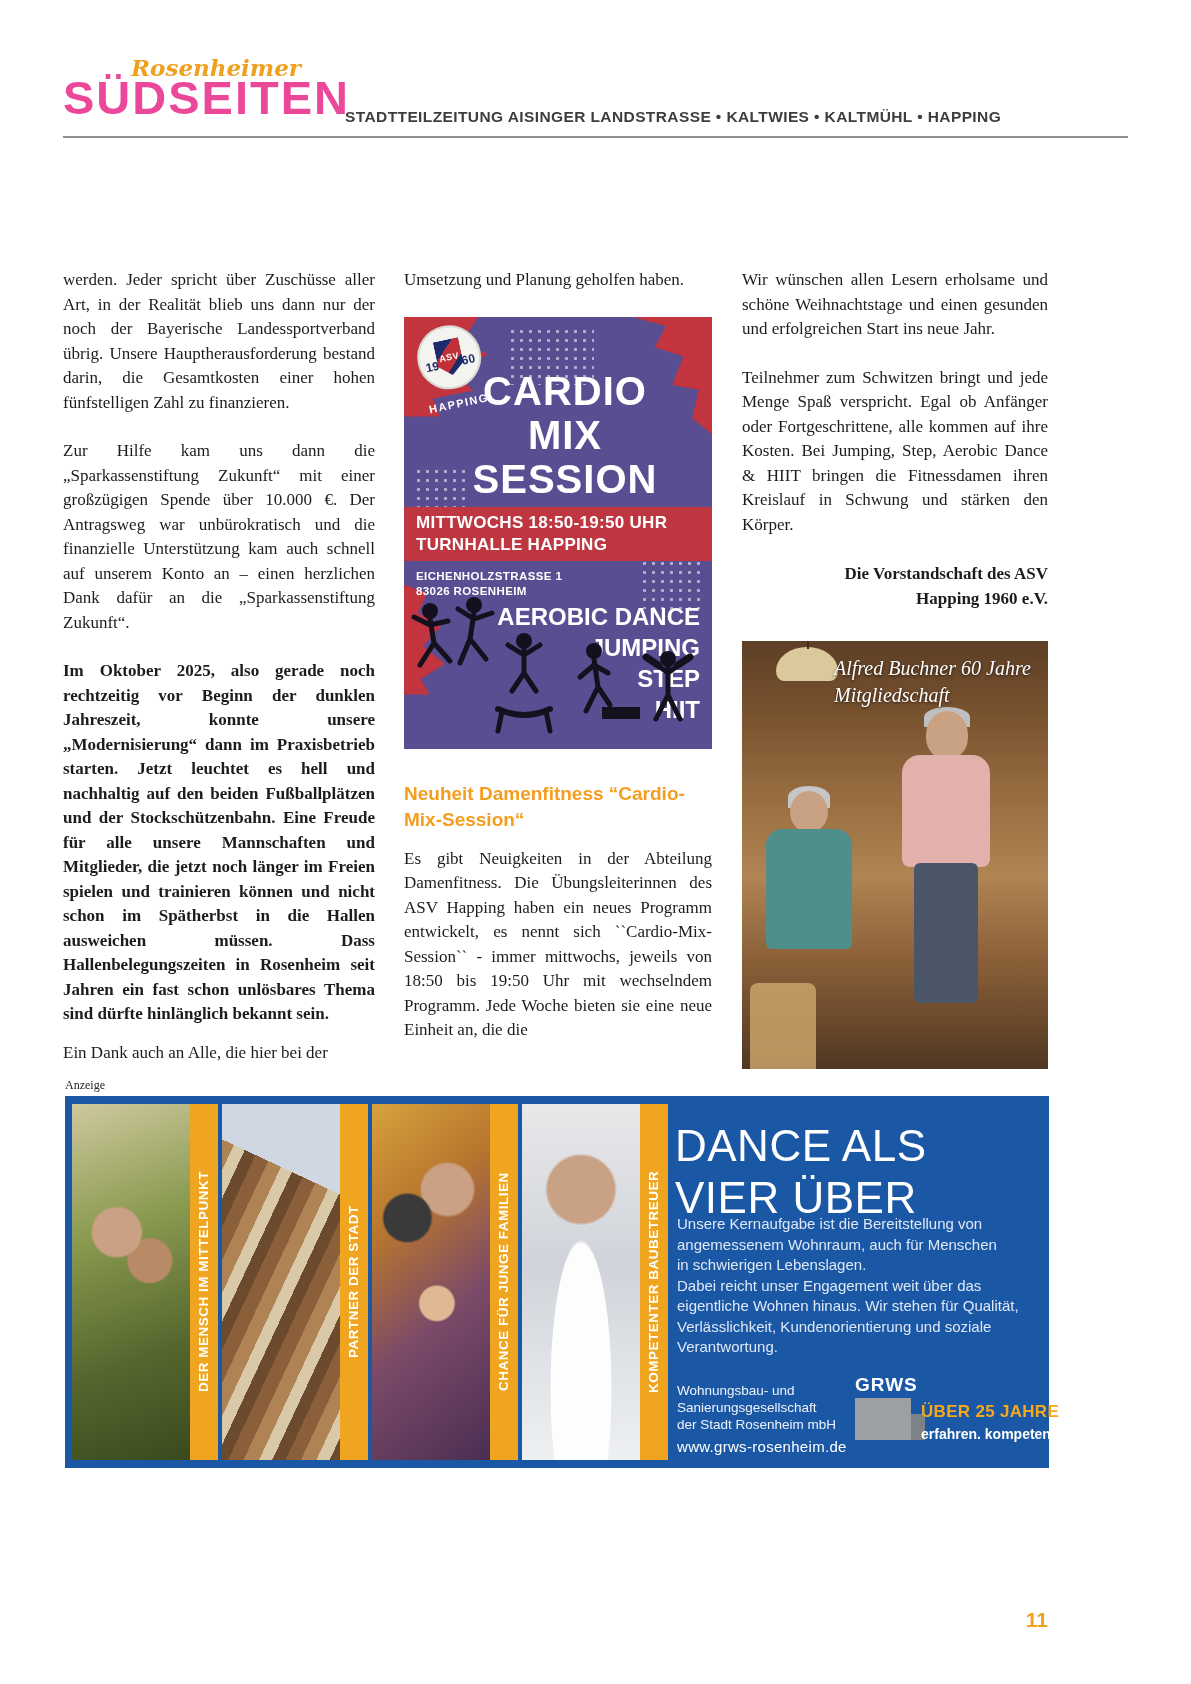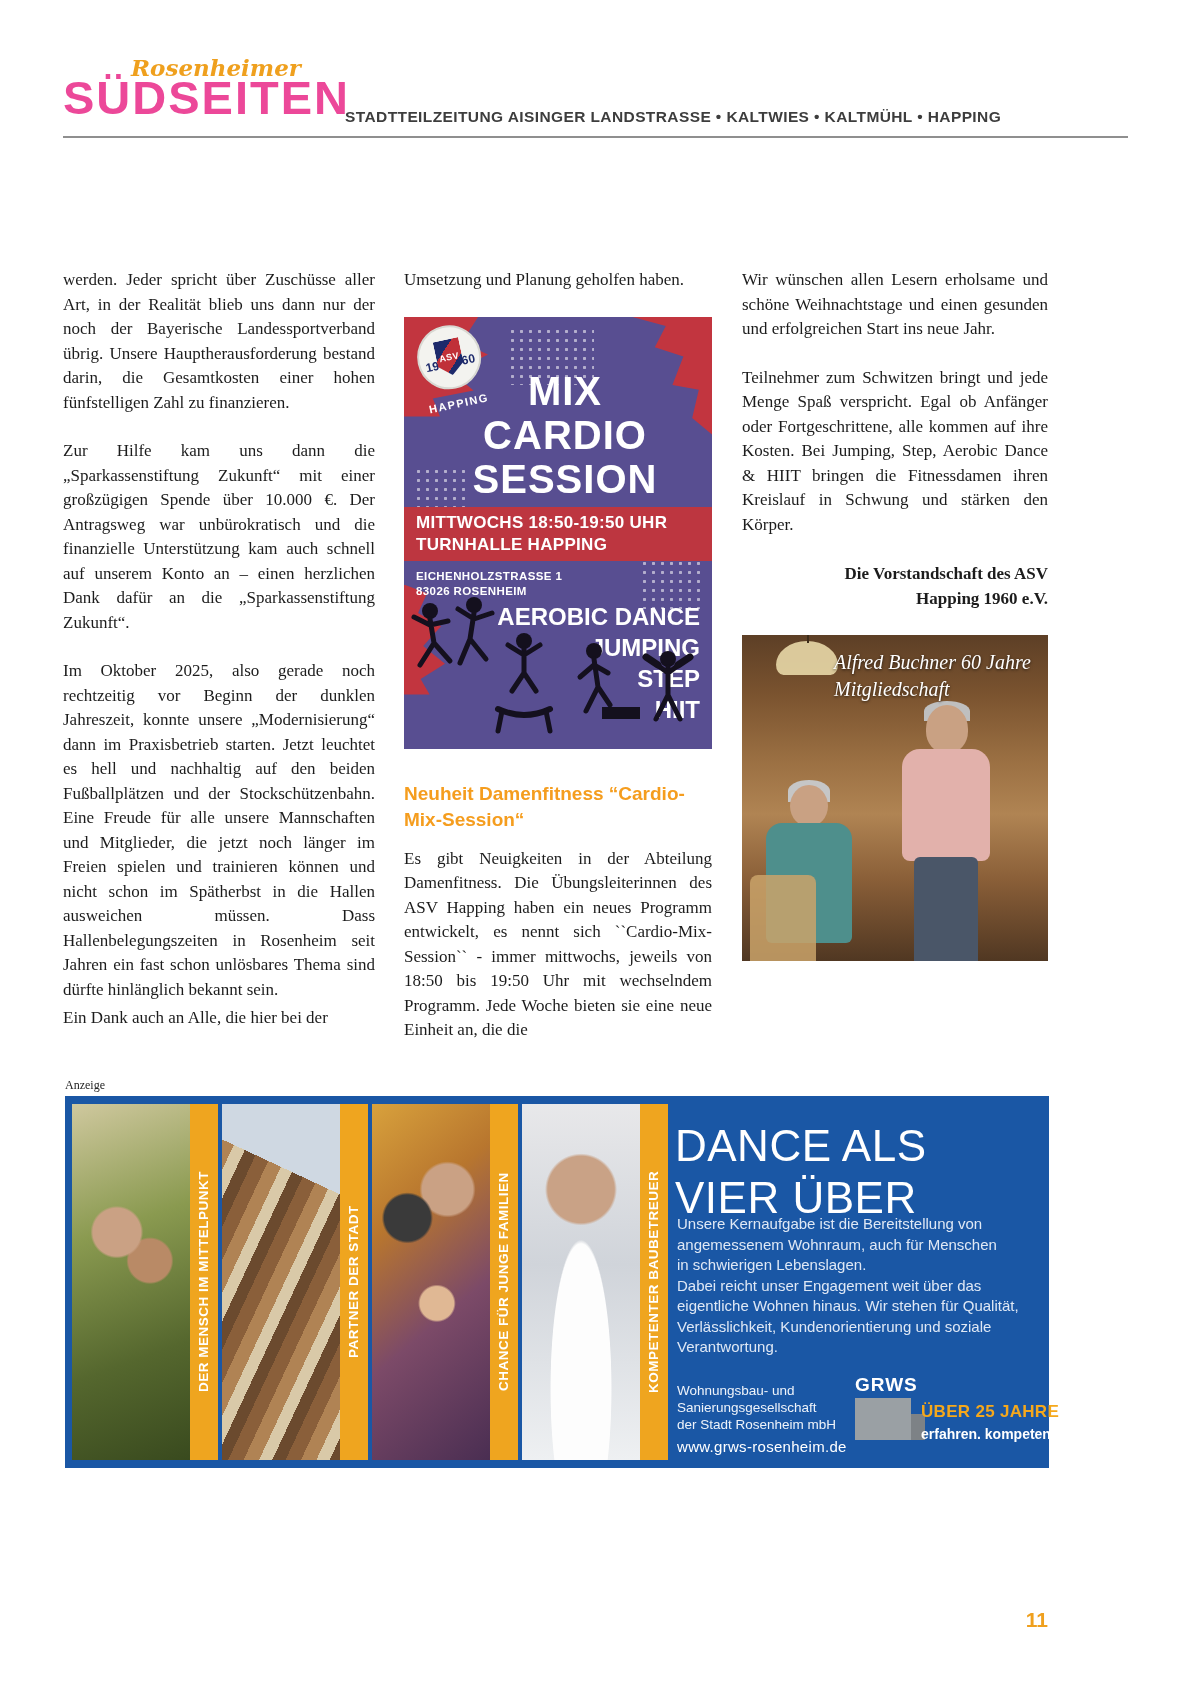--- a/index.html
+++ b/index.html
@@ -13,21 +13,21 @@
                  font-style:italic; font-weight:bold; color:#EFA01E; font-size:23px; }
   .logo-main { position:absolute; left:0; top:20px; font-family:Liberation Sans, sans-serif;
                font-weight:bold; color:#ec4899; font-size:47px; letter-spacing:2px; }
   .tagline { position:absolute; left:282px; bottom:12px; font-family:"Liberation Sans", sans-serif;
              font-weight:bold; color:#3d3d3d; font-size:15.5px; letter-spacing:.4px; white-space:nowrap; }
   .masthead-rule { position:absolute; left:0; bottom:0; width:100%; height:2px; background:#8f8f8f; }
 
   
   .col { position:absolute; top:268px; text-align:justify; font-size:17px; line-height:24.5px; }
   .col p { margin-bottom:24px; }
-  .col p.tight { margin-bottom:4px; }
+  .col p.tight { margin-bottom:14px;font-weight:bold; }
   .col1 { left:63px;  width:312px; }
   .col2 { left:404px; width:308px; }
   .col3 { left:742px; width:306px; }
 
   .fitness-heading { font-family:"Liberation Sans", sans-serif; font-weight:bold; color:#F59D1E;
                      font-size:19px; line-height:26px; text-align:left; margin:32px 0 14px; }
 
   .signature { font-weight:bold; text-align:right; line-height:25px; margin-top:0; }
 
   
@@ -64,21 +64,21 @@
              font-weight:bold; font-size:40px; line-height:44px; letter-spacing:1px; padding-left:14px; }
   .p-band { position:absolute; top:190px; left:0; right:0; height:54px; background:#BD3640; z-index:2;
             color:#fff; font-weight:bold; font-size:17px; line-height:22px; padding:5px 0 0 12px; letter-spacing:.3px; }
   .p-address { position:absolute; top:252px; left:12px; z-index:2; color:#fff; font-size:11.5px;
                line-height:15px; font-weight:bold; letter-spacing:.4px; }
   .p-activities { position:absolute; top:284px; right:12px; z-index:2; text-align:right; color:#fff;
                   font-weight:bold; font-size:24px; line-height:31px; }
   .p-sil { position:absolute; left:0; bottom:2px; width:100%; height:150px; z-index:2; }
 
   
-  .photo-figure { position:relative; width:306px; height:326px; margin-top:24px; overflow:hidden;
+  .photo-figure { position:relative; width:306px; height:428px; margin-top:30px; overflow:hidden;
     background:linear-gradient(180deg,#5d3f26 0%,#7a532f 18%,#9a6f42 38%,#b08453 55%,#8a5f38 75%,#503722 100%); }
   .ph-lamp { position:absolute; left:34px; top:6px; width:62px; height:34px; background:#e8d8a8;
              border-radius:50% 50% 12% 12%/70% 70% 30% 30%; opacity:.9; }
   .ph-lamp::before { content:""; position:absolute; left:50%; top:-8px; width:2px; height:10px; background:#3a2a18; }
   .ph-woman { position:absolute; left:6px; top:150px; width:120px; height:228px; }
   .ph-woman .head  { position:absolute; left:42px; top:0; width:38px; height:42px; background:#c9a183; border-radius:50%; }
   .ph-woman .hair  { position:absolute; left:40px; top:-5px; width:42px; height:22px; background:#c6c6c6; border-radius:50% 50% 0 0; }
   .ph-woman .top   { position:absolute; left:18px; top:38px; width:86px; height:120px; background:#4e8f8c; border-radius:16px 16px 6px 6px; }
   .ph-man { position:absolute; left:150px; top:66px; width:110px; height:312px; }
   .ph-man .head  { position:absolute; left:34px; top:4px; width:42px; height:48px; background:#c9a183; border-radius:50% 50% 45% 45%; }
@@ -169,22 +169,22 @@
           <span class="yr left">19</span>
           <span class="badge-shield">
               <i>ASV</i>
             </span>
           <span class="yr right">60</span>
         </div>
         <div class="badge-label">HAPPING</div>
       </div>
 
       <div class="p-title">
+        <div>CARDIO</div>
         <div>MIX</div>
-        <div>CARDIO</div>
         <div>SESSION</div>
       </div>
 
       <div class="p-band">
         <div>MITTWOCHS 18:50-19:50 UHR</div>
         <div>TURNHALLE HAPPING</div>
       </div>
 
       <div class="p-address">
         <div>EICHENHOLZSTRASSE 1</div>

